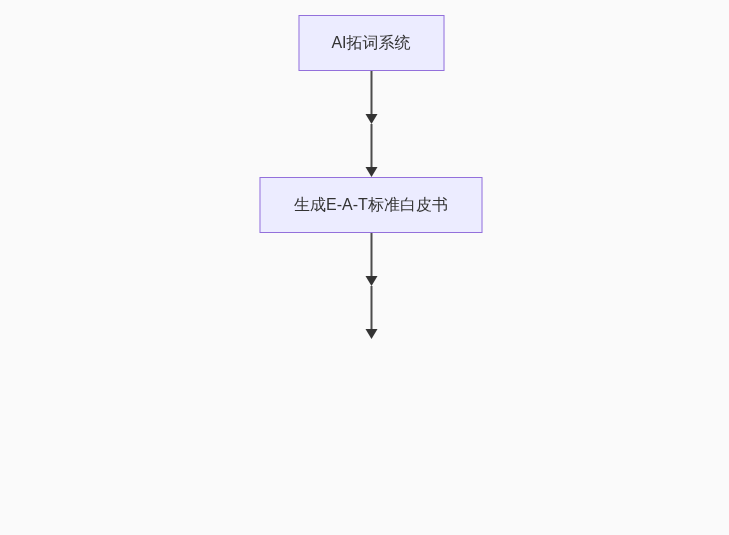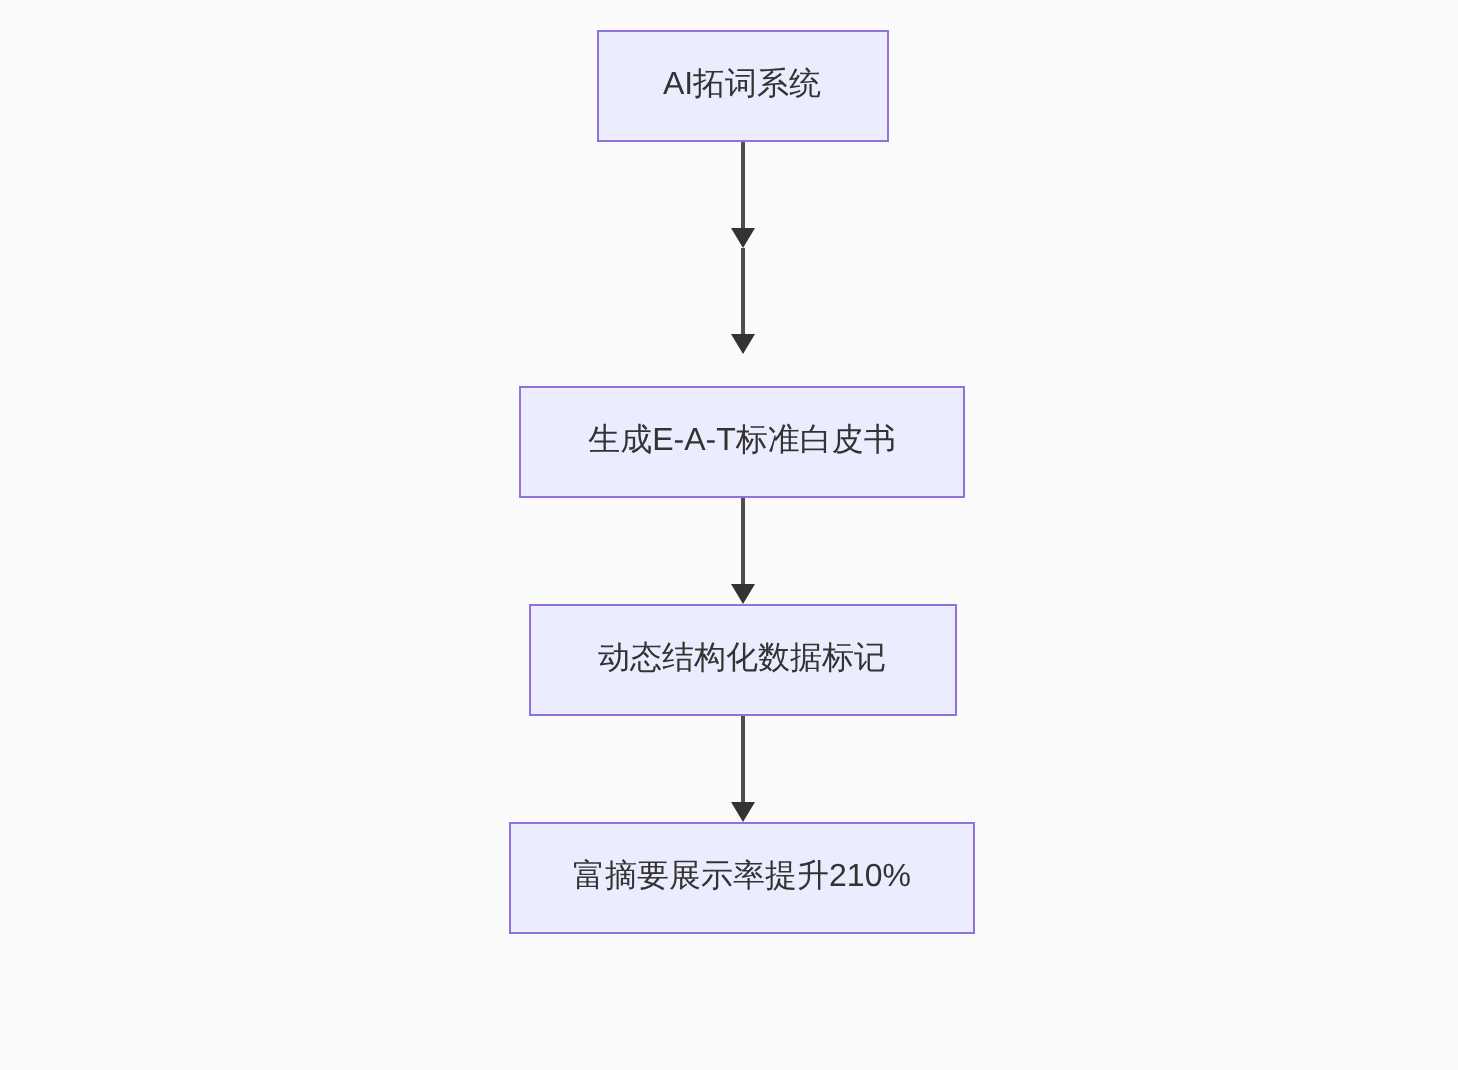--- a/index.html
+++ b/index.html
@@ -43,21 +43,21 @@
     flex: none;
   }
   .node-label {
     color: var(--text);
     font-size: 16px;
     line-height: 1;
     white-space: nowrap;
   }
   .n0 { width: 146px; }
   .n1 { width: 192px; }
-  .n2 { width: 223px; margin-top: 16px; }
+  .n2 { width: 223px; }
   .n3 { width: 214px; }
   .n4 { width: 233px; }
   .arrow {
     height: 53px;
     width: 13px;
     position: relative;
     display: flex;
     flex-direction: column;
     align-items: center;
     flex: none;
@@ -99,27 +99,21 @@
 
     <div class="node n2">
       <span class="node-label">生成E-A-T标准白皮书</span>
     </div>
 
     <div class="arrow">
       <div class="shaft"></div>
       <div class="head"></div>
     </div>
 
-    <div class="node n3">
-      <span class="node-label">动态结构化数据标记</span>
-    </div>
 
     <div class="arrow">
       <div class="shaft"></div>
       <div class="head"></div>
     </div>
 
-    <div class="node n4">
-      <span class="node-label">富摘要展示率提升210%</span>
-    </div>
 
   </div>
 </div>
 
 </body></html>

